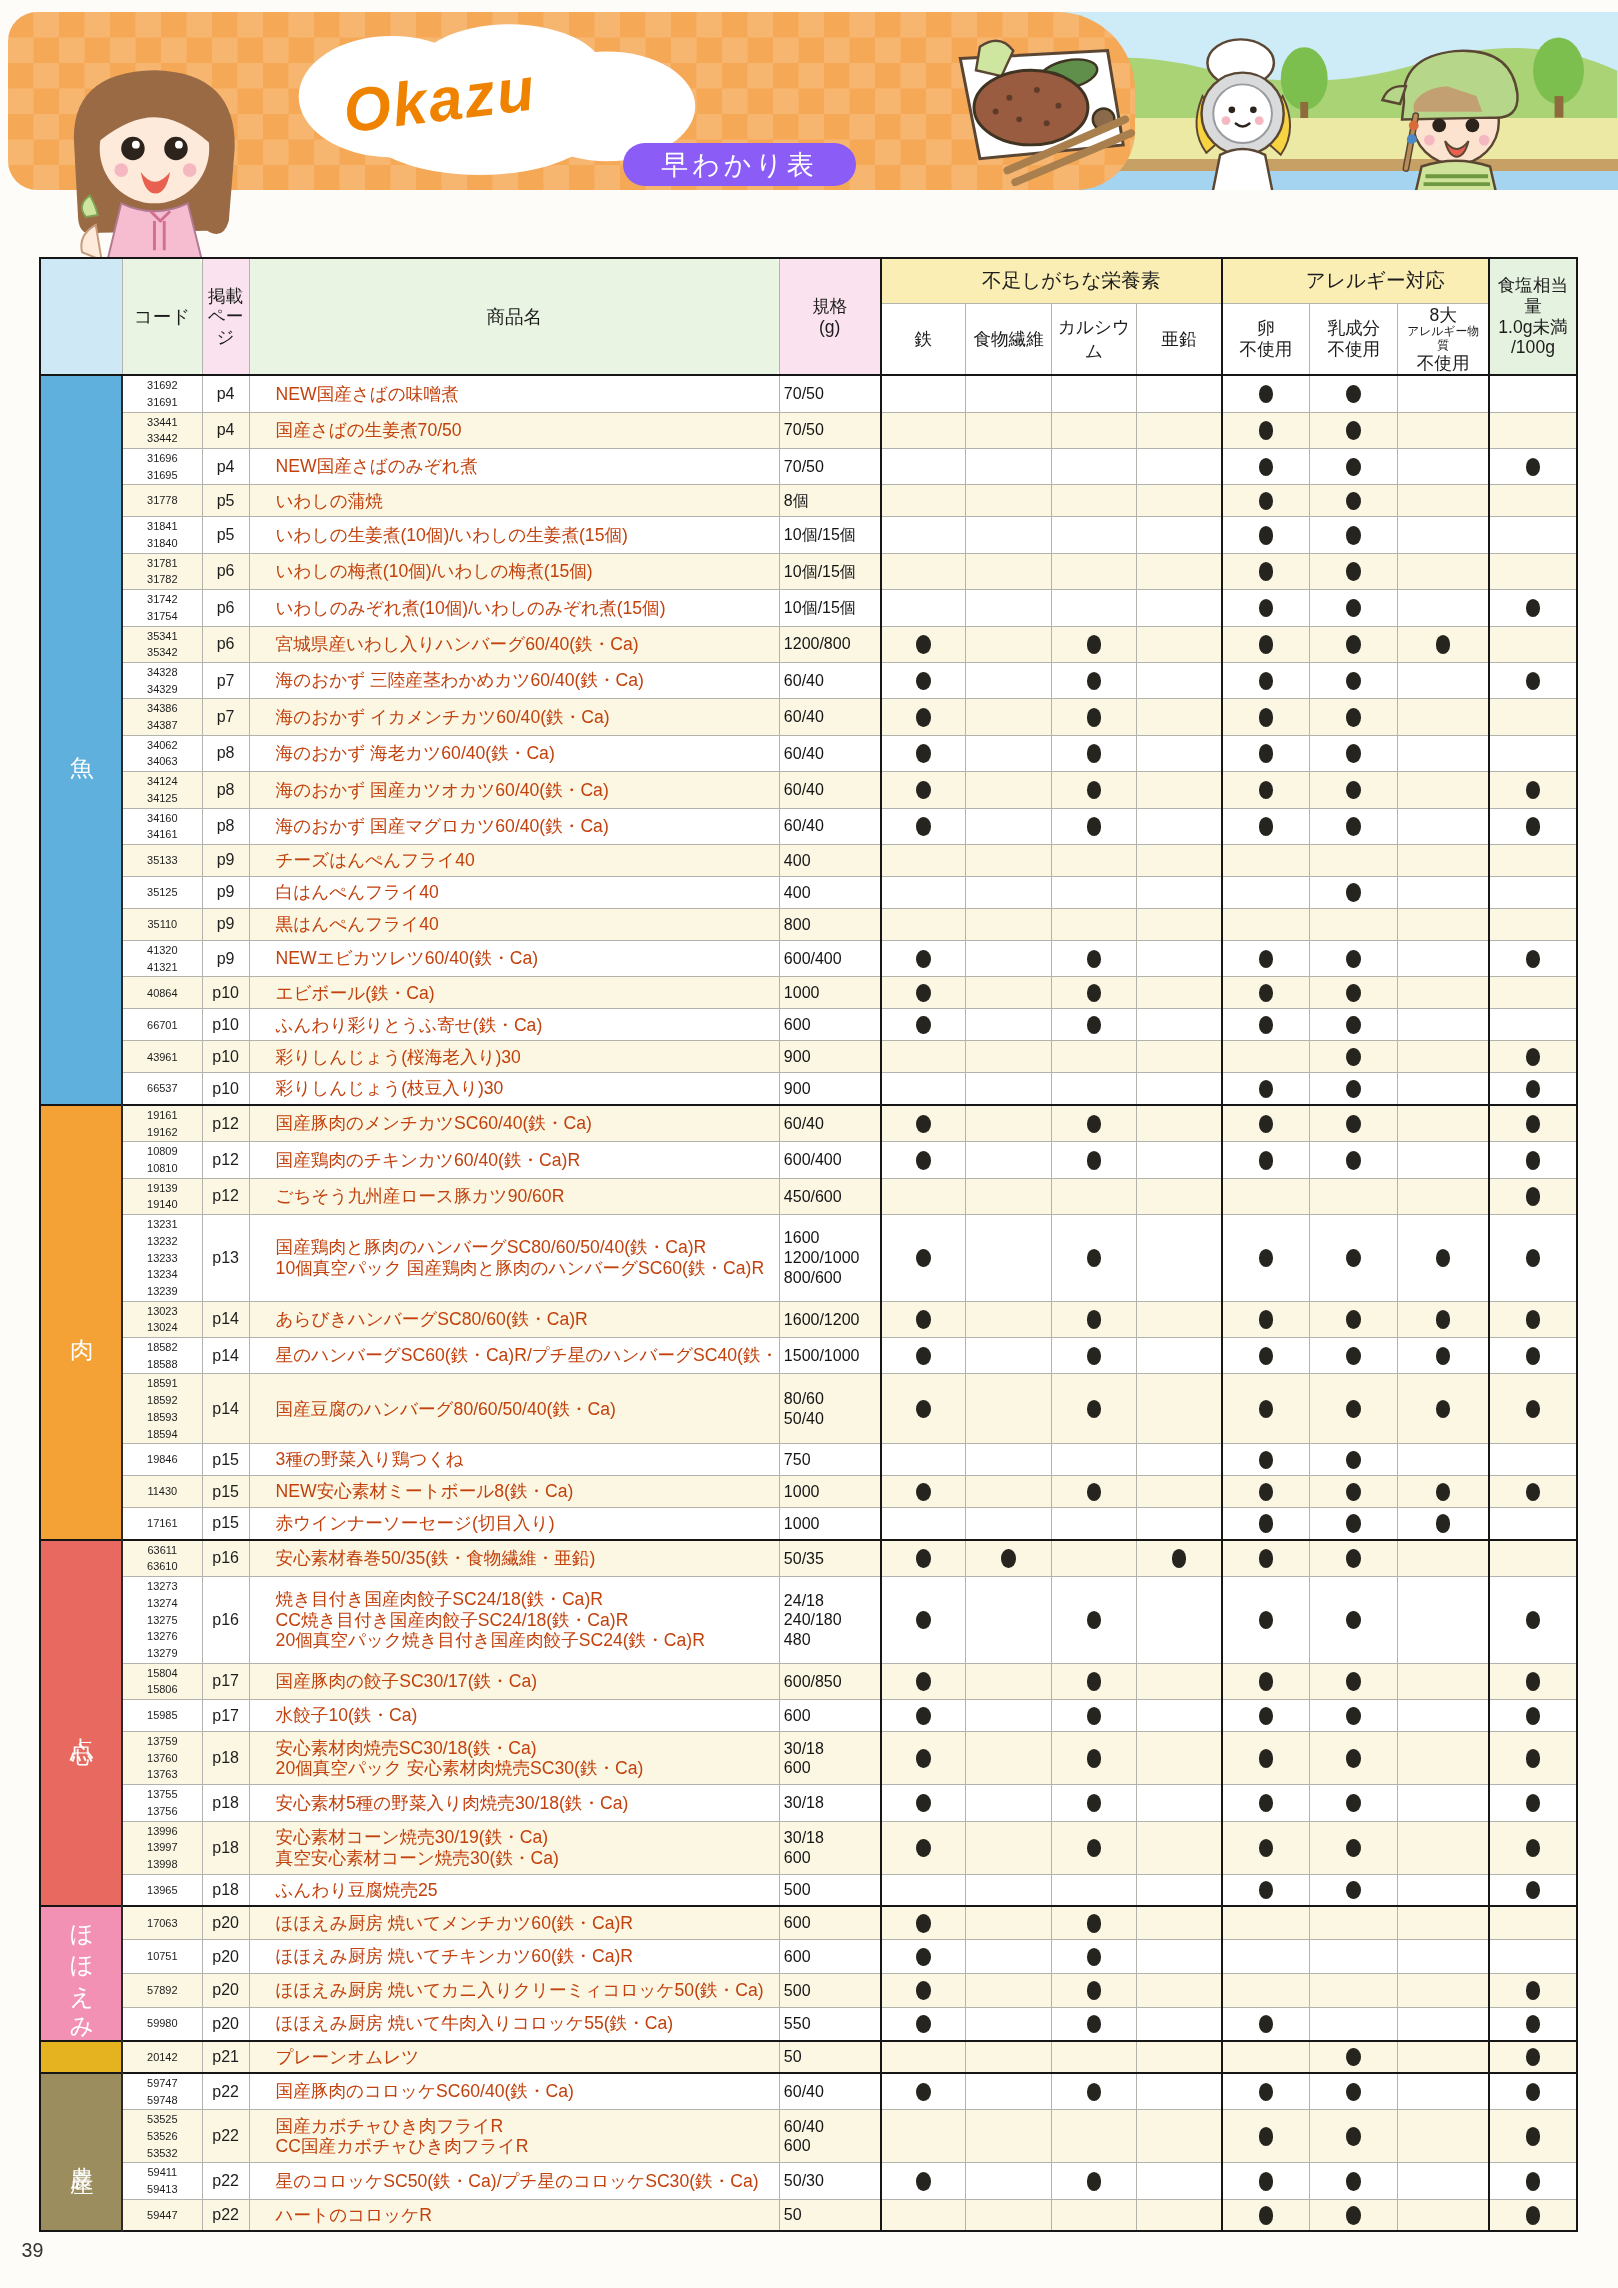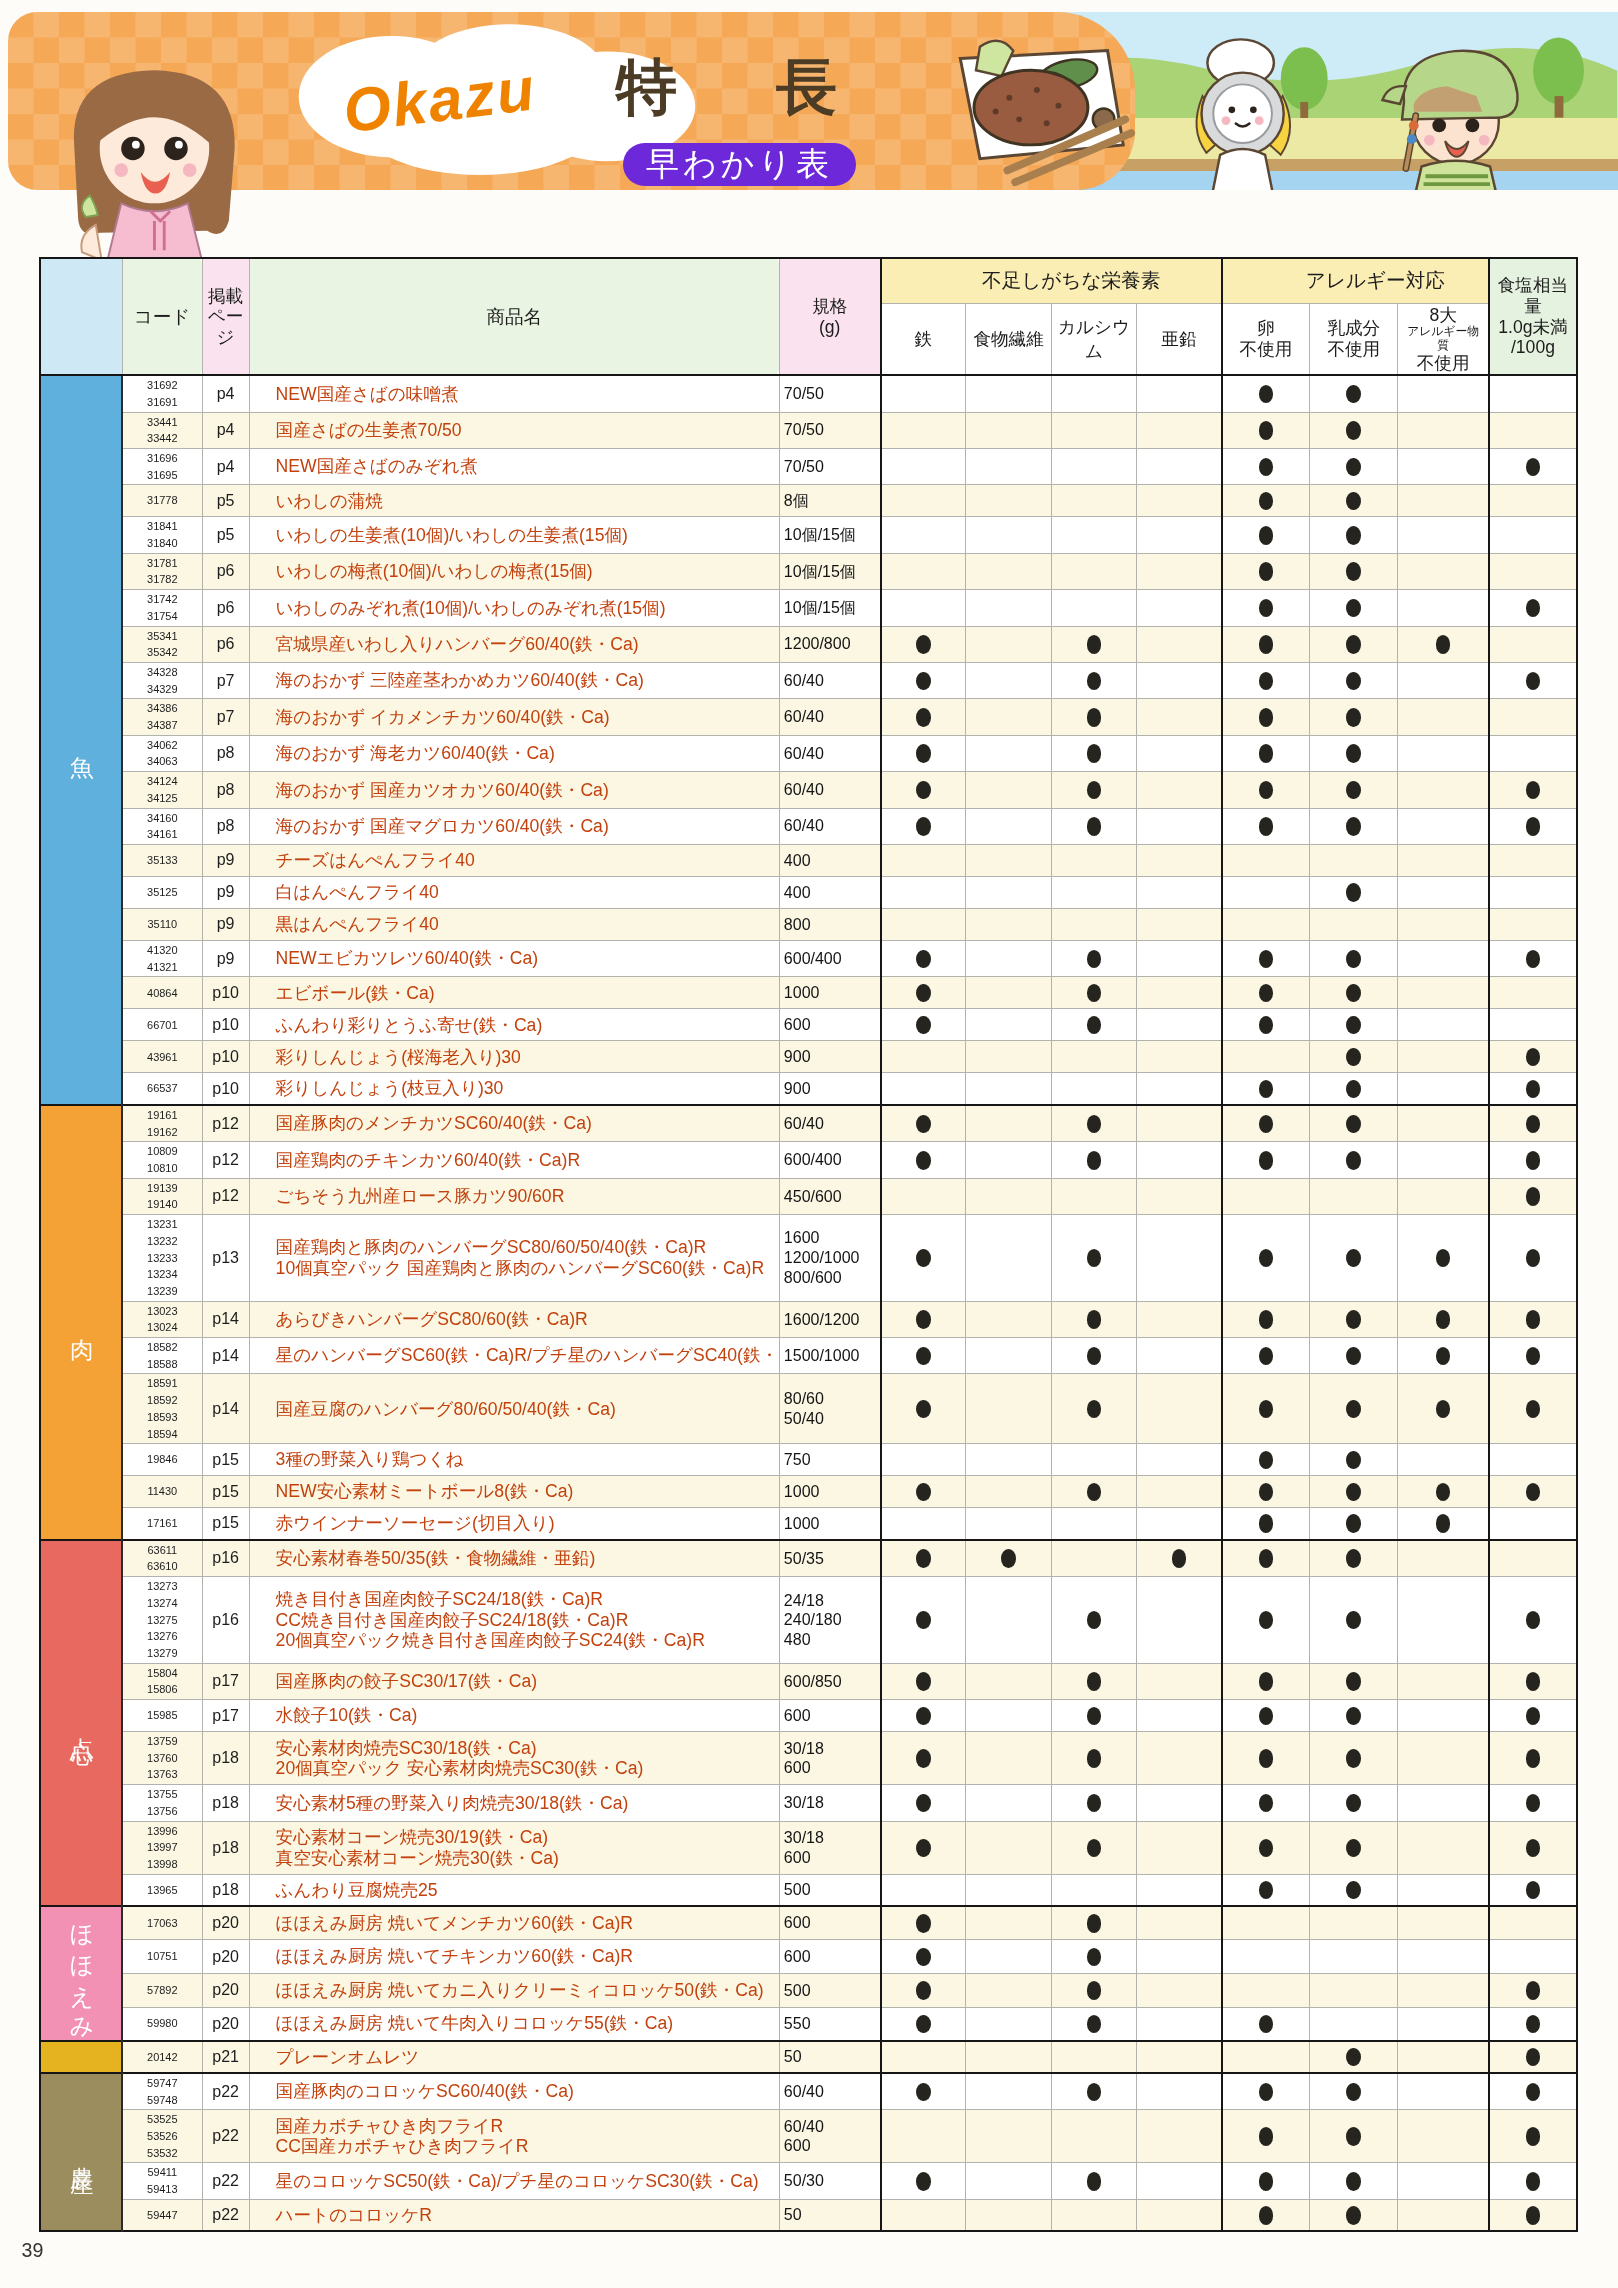--- a/index.html
+++ b/index.html
@@ -19,21 +19,21 @@
       linear-gradient(45deg, rgba(255,255,255,.16) 25%, transparent 25%, transparent 75%, rgba(255,255,255,.16) 75%),
       linear-gradient(45deg, rgba(255,255,255,.16) 25%, transparent 25%, transparent 75%, rgba(255,255,255,.16) 75%);
     background-size:51px 51px; background-position:0 0, 25.5px 25.5px;
     border-radius:29px 78px 59px 29px; }
   .okazu-cloud { position:absolute; left:284px; top:17.6px; width:421px; height:165px; }
   .okazu-text { position:absolute; left:59px; top:47px; transform:rotate(-7deg);
     font-size:61px; font-style:italic; font-weight:bold; color:#ef8300; letter-spacing:2px; }
   .main-title { position:absolute; left:616px; top:47px; width:294px;
     font-size:61px; font-weight:bold; color:#4c3c25; letter-spacing:41px; white-space:nowrap; }
   .subtitle-pill { position:absolute; left:623px; top:143px; width:233px; height:43px;
-    background:#6d28d9; border-radius:23.5px; color:#ffffff; font-size:33px;
+    background:#8b5cf6; border-radius:23.5px; color:#ffffff; font-size:27px;
     display:flex; align-items:center; justify-content:center; letter-spacing:3.9px; }
   .page-number { position:absolute; left:21.6px; top:2239px; font-size:19.6px; color:#333; }
 
   
   table.main { position:absolute; left:39px; top:257px; width:1539px;
     border-collapse:collapse; table-layout:fixed; background:#fff;
     border:2px solid #161616; border-top-width:2.9px; }
   th, td { border:1px solid #b3b3ae; padding:1px 3.9px; overflow:hidden; }
   thead th { font-weight:normal; color:#1c1c1c; text-align:center; }
   thead tr.grouprow { height:45px; }
@@ -129,21 +129,20 @@
     <svg class="okazu-cloud" width="421" height="165" viewBox="0 0 430 168">
       <ellipse cx="110" cy="80" rx="95" ry="62" fill="#ffffff"></ellipse>
       <ellipse cx="230" cy="60" rx="100" ry="54" fill="#ffffff"></ellipse>
       <ellipse cx="330" cy="90" rx="90" ry="56" fill="#ffffff"></ellipse>
       <ellipse cx="200" cy="110" rx="120" ry="50" fill="#ffffff"></ellipse>
     </svg>
     <div class="okazu-cloud" style="pointer-events:none">
       <div class="okazu-text">Okazu</div>
     </div>
 
-    <div class="main-title">特 長</div>
     <div class="subtitle-pill">早わかり表</div>
 
     <svg width="216" height="167" style="position:absolute;left:921px;top:29px" viewBox="0 0 220 170">
       <polygon points="40,30 190,22 206,118 60,132" fill="#ffffff" stroke="#5a4632" stroke-width="3"></polygon>
       <path d="M60,18 q20,-14 34,4 l-12,26 l-26,-6 z" fill="#cfe6a0" stroke="#5a4632" stroke-width="2.5"></path>
       <ellipse cx="150" cy="46" rx="30" ry="14" transform="rotate(-12 150 46)" fill="#5f8f4a" stroke="#3f3322" stroke-width="2.5"></ellipse>
       <ellipse cx="112" cy="80" rx="58" ry="38" fill="#9a5c40" stroke="#3f3322" stroke-width="3"></ellipse>
       <g fill="#5e3a28">
           <circle cx="90" cy="70" r="3"></circle>
           <circle cx="118" cy="62" r="3"></circle>

